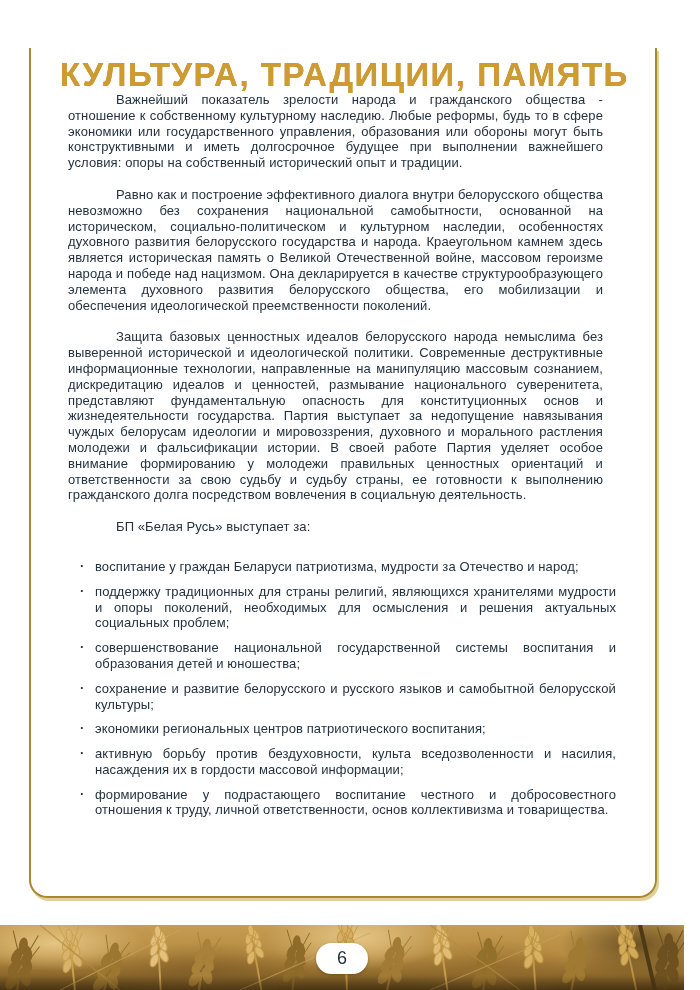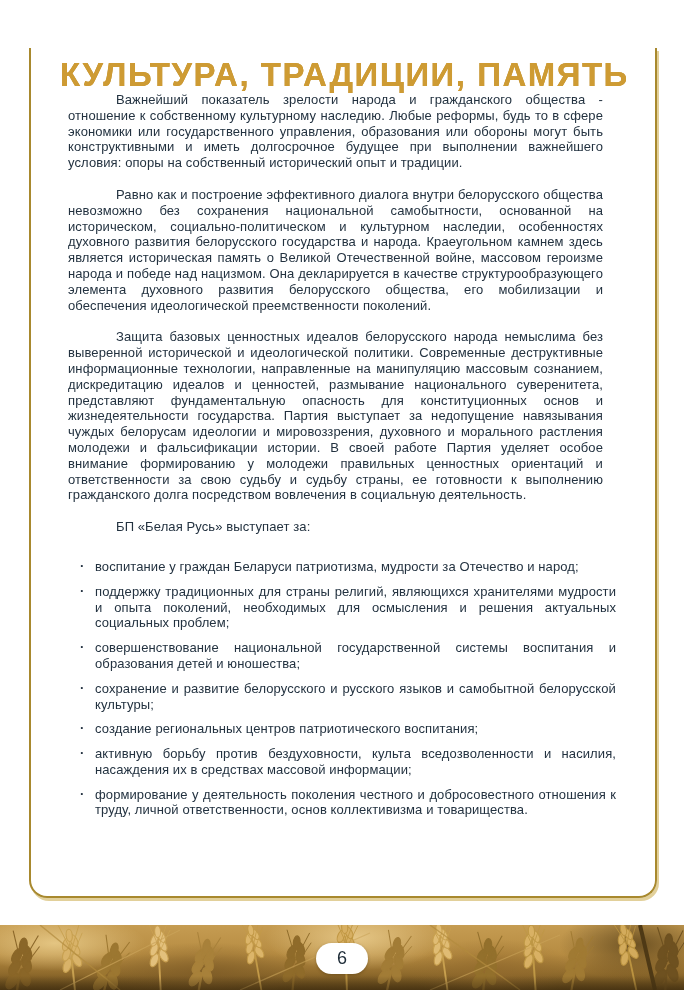--- a/index.html
+++ b/index.html
@@ -111,41 +111,41 @@
     <p>Защита базовых ценностных идеалов белорусского народа немыслима без выверенной исторической и идеологической политики. Современные деструктивные информационные технологии, направленные на манипуляцию массовым сознанием, дискредитацию идеалов и ценностей, размывание национального суверенитета, представляют фундаментальную опасность для конституционных основ и жизнедеятельности государства. Партия выступает за недопущение навязывания чуждых белорусам идеологии и мировоззрения, духовного и морального растления молодежи и фальсификации истории. В своей работе Партия уделяет особое внимание формированию у молодежи правильных ценностных ориентаций и ответственности за свою судьбу и судьбу страны, ее готовности к выполнению гражданского долга посредством вовлечения в социальную деятельность.</p>
     <p class="list-intro">БП «Белая Русь» выступает за:</p>
 
     <ul class="bullets">
       <li>
         <span class="dot">·</span>
         <span>воспитание у граждан Беларуси патриотизма, мудрости за Отечество и народ;</span>
       </li>
       <li>
         <span class="dot">·</span>
-        <span>поддержку традиционных для страны религий, являющихся хранителями мудрости и опыта поколений, необходимых для осмысления и решения актуальных социальных проблем;</span>
+        <span>поддержку традиционных для страны религий, являющихся хранителями мудрости и опоры поколений, необходимых для осмысления и решения актуальных социальных проблем;</span>
       </li>
       <li>
         <span class="dot">·</span>
         <span>совершенствование национальной государственной системы воспитания и образования детей и юношества;</span>
       </li>
       <li>
         <span class="dot">·</span>
         <span>сохранение и развитие белорусского и русского языков и самобытной белорусской культуры;</span>
       </li>
       <li>
         <span class="dot">·</span>
-        <span>создание региональных центров патриотического воспитания;</span>
+        <span>экономики региональных центров патриотического воспитания;</span>
       </li>
       <li>
         <span class="dot">·</span>
-        <span>активную борьбу против бездуховности, культа вседозволенности и насилия, насаждения их в средствах массовой информации;</span>
+        <span>активную борьбу против бездуховности, культа вседозволенности и насилия, насаждения их в гордости массовой информации;</span>
       </li>
       <li>
         <span class="dot">·</span>
-        <span>формирование у деятельность поколения честного и добросовестного отношения к труду, личной ответственности, основ коллективизма и товарищества.</span>
+        <span>формирование у подрастающего воспитание честного и добросовестного отношения к труду, личной ответственности, основ коллективизма и товарищества.</span>
       </li>
     </ul>
   </div>
 
   <div class="wheat">
     <svg width="700" height="65" viewBox="0 0 700 65" xmlns="http://www.w3.org/2000/svg">
       <defs>
         <g id="ear">
           <line x1="0" y1="70" x2="0" y2="14" stroke-width="1.8"></line>
           <ellipse cx="-4.5" cy="20" rx="3.4" ry="6.6" transform="rotate(26 -4.5 20)"></ellipse>

